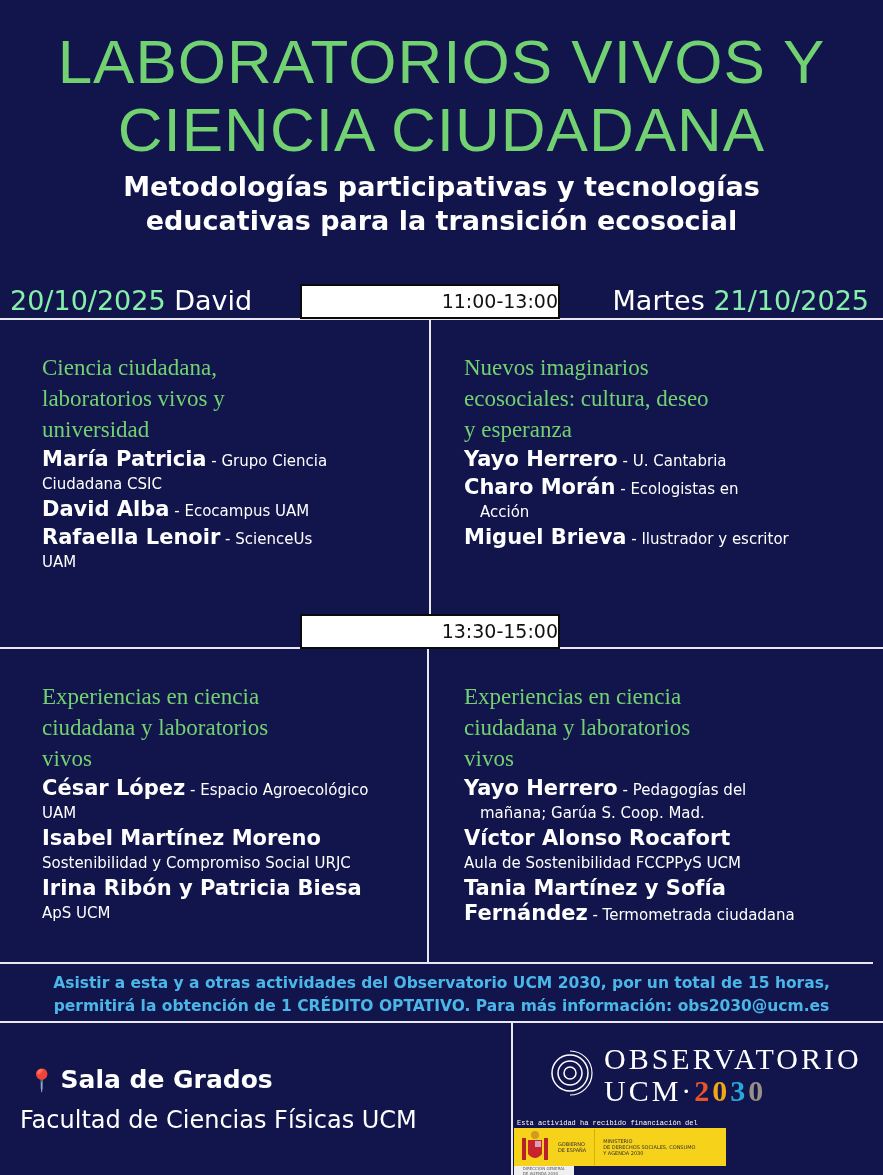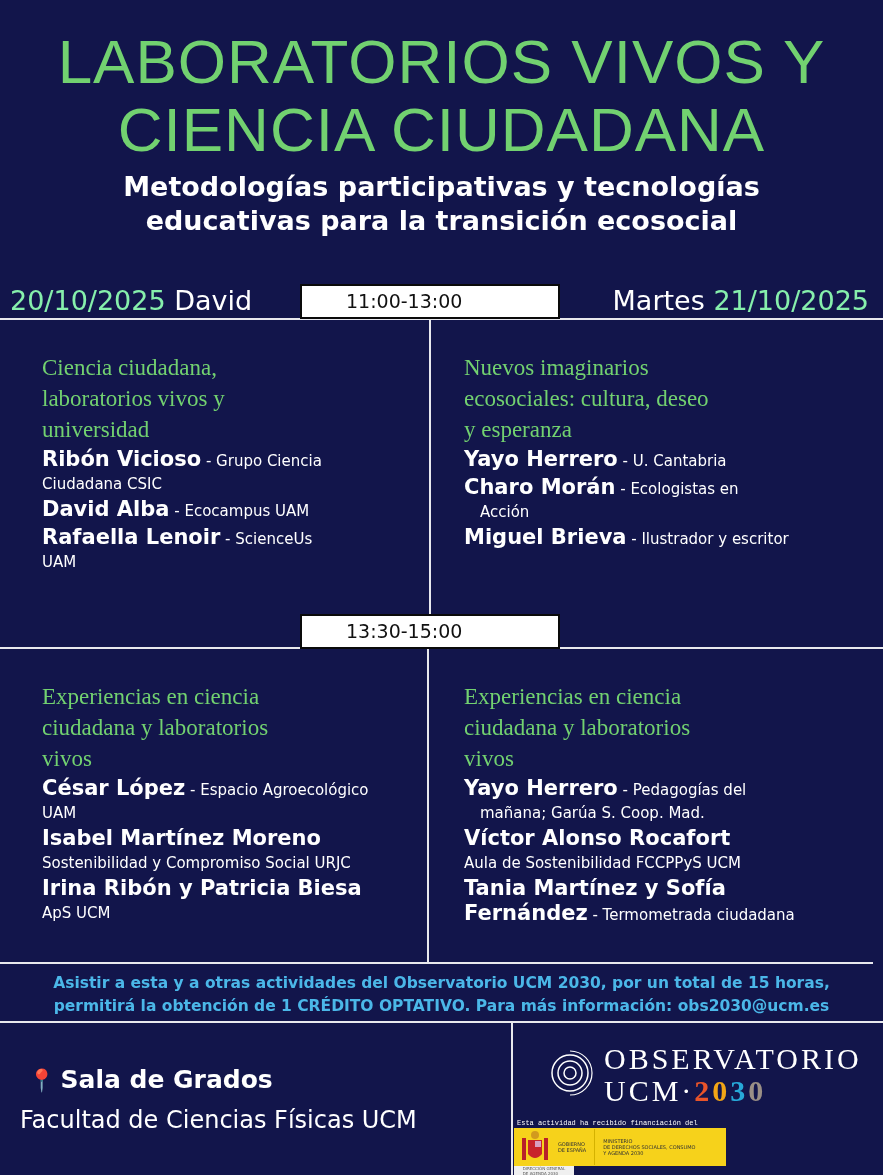--- a/index.html
+++ b/index.html
@@ -24,24 +24,23 @@
     font-size: 27px; line-height: 34px; font-weight: bold;
   }
 
   .date { font-size: 27px; line-height: 32px; font-family: "DejaVu Sans", sans-serif; }
   .hline { height: 2px; background: #e8e8ee; }
   .vline { width: 2px; background: #e8e8ee; }
 
   .timebox {
     background: #ffffff; color: #111111;
     border: 2px solid #0a0a0a;
-    text-align: left;
+    text-align: right;
     font-size: 19px; line-height: 30px;
     font-family: "DejaVu Sans", sans-serif;
-    padding-left: 44px;
   }
 
   .session { width: 380px; }
   .session-title {
     color: #72d170; font-size: 23px; line-height: 31px;
     font-family: Liberation Serif, serif;
   }
   .speaker { margin-top: 2px; line-height: 25px; }
   .speaker-name { font-size: 21px; font-weight: bold; color: #fff; }
   .speaker-aff { font-size: 15px; color: #fff; line-height: 22px; }
@@ -88,21 +87,21 @@
 <div class="abs vline" style="left:429px; top:318px; height:296px;"></div>
 <div class="abs timebox" style="left:300px; top:284px; width:260px; height:35px;">11:00-13:00</div>
 
 <div class="abs session" style="left:42px; top:352px;">
   <div class="session-title">
     <div>Ciencia ciudadana,</div>
     <div>laboratorios vivos y</div>
     <div>universidad</div>
   </div>
   <div class="speaker">
-    <span class="speaker-name">Ribón Vicioso</span><span class="speaker-aff"> - Grupo Ciencia</span>
+    <span class="speaker-name">María Patricia</span><span class="speaker-aff"> - Grupo Ciencia</span>
     <div class="speaker-aff">Ciudadana CSIC</div>
   </div>
   <div class="speaker">
     <span class="speaker-name">David Alba</span><span class="speaker-aff"> - Ecocampus UAM</span>
   </div>
   <div class="speaker">
     <span class="speaker-name">Rafaella Lenoir</span><span class="speaker-aff"> - ScienceUs</span>
     <div class="speaker-aff">UAM</div>
   </div>
 </div>

